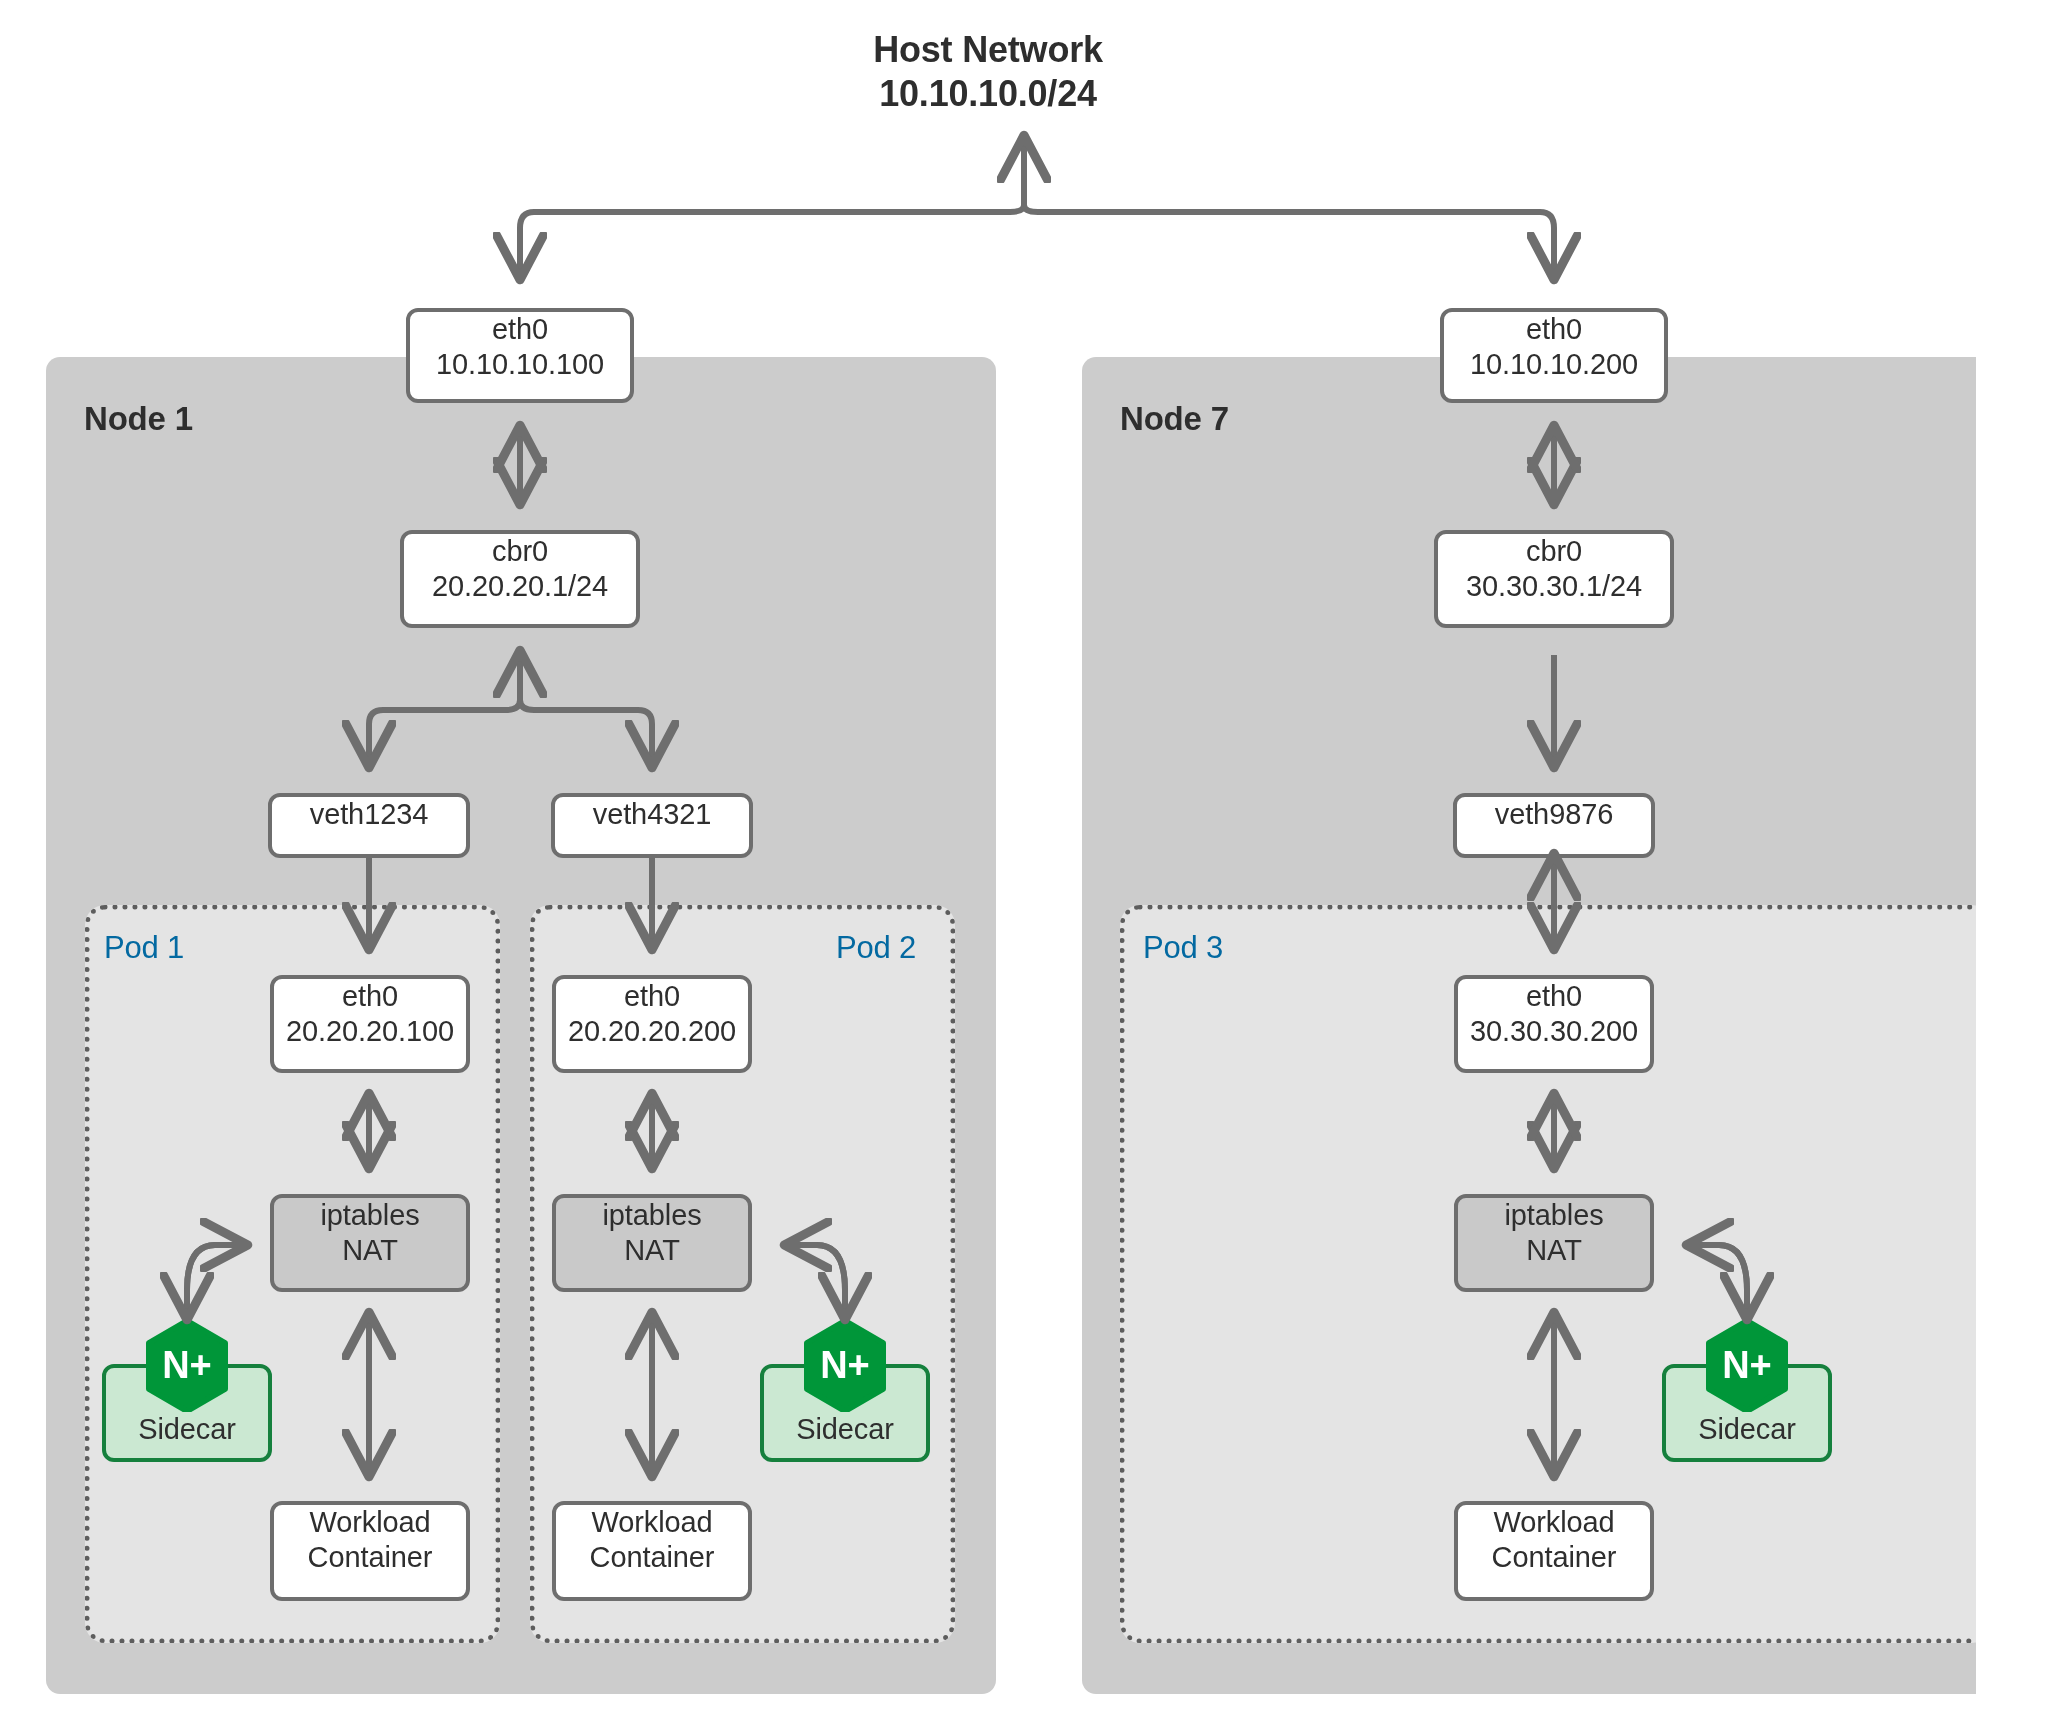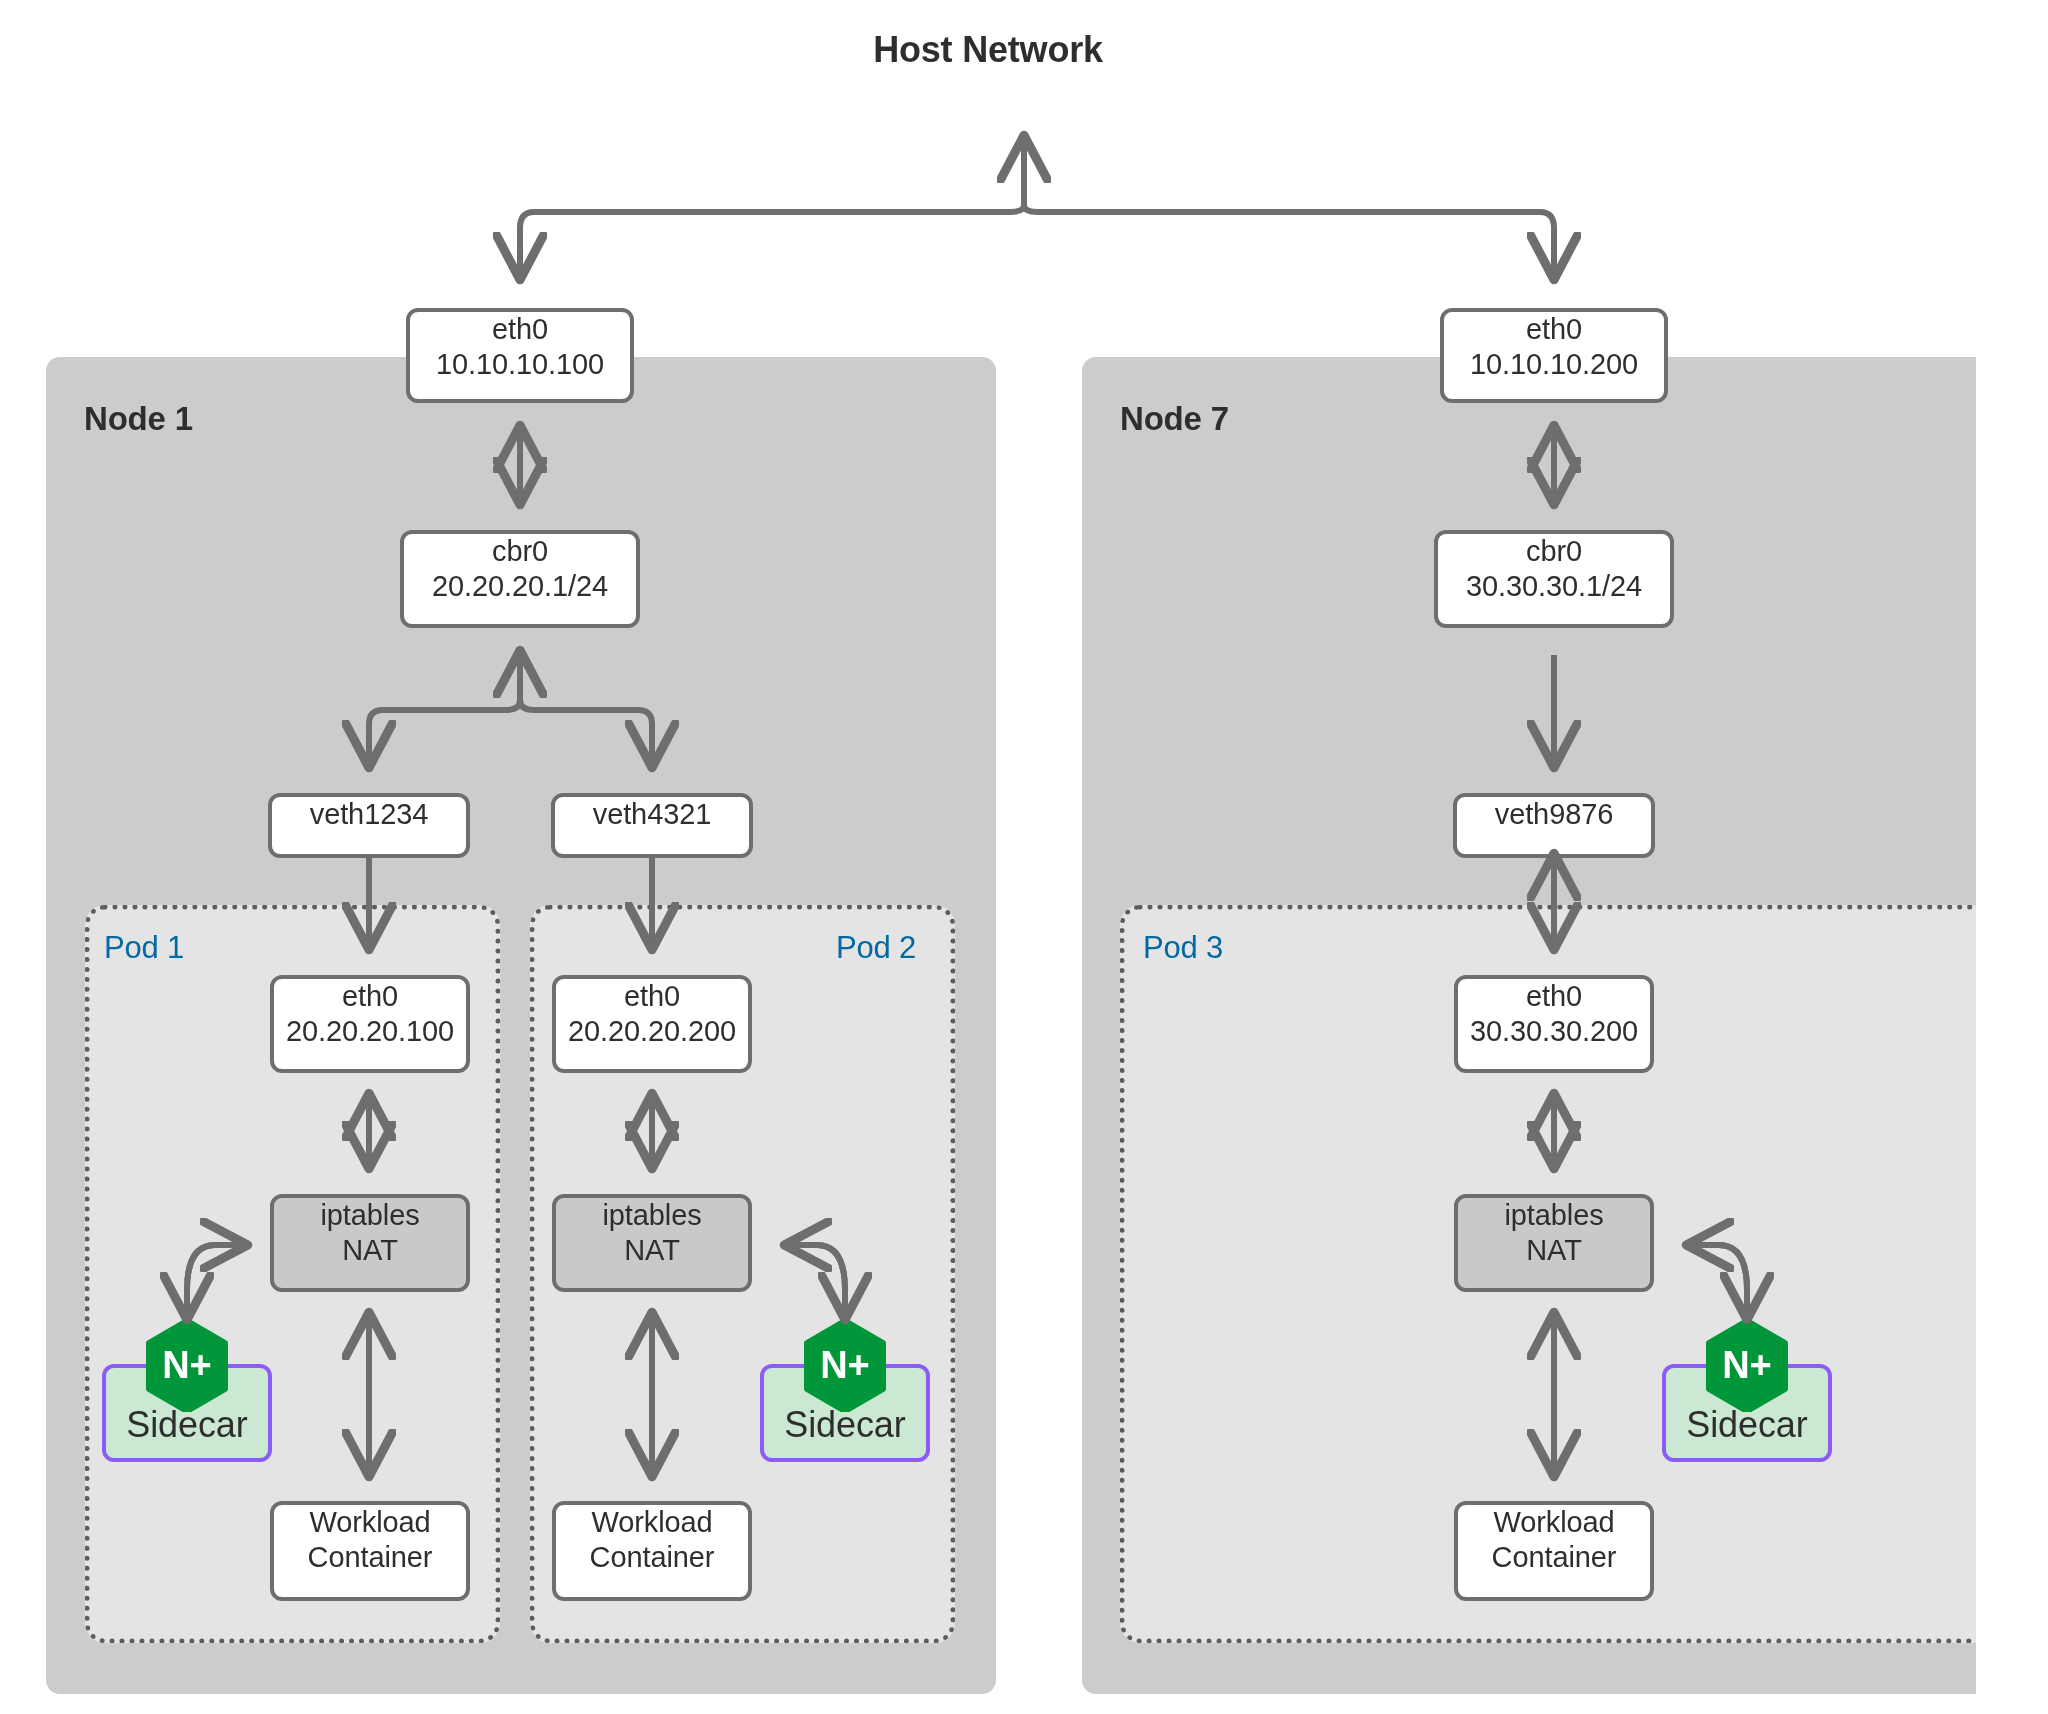--- a/index.html
+++ b/index.html
@@ -76,27 +76,27 @@
     text-align: center;
     letter-spacing: -0.1px;
   }
   .box.gray { background: #c9c9c9; }
   .box .l2 { display: block; }
 
   
   .sidecar {
     box-sizing: border-box;
     background: #cbe8d2;
-    border: 4px solid #8b5cf6;
+    border: 4px solid #15803d;
     border-radius: 12px;
     display: flex;
     align-items: flex-end;
     justify-content: center;
     padding-bottom: 12px;
-    font-size: 36px;
+    font-size: 29px;
     color: #2e2e2e;
     letter-spacing: -0.1px;
   }
   .nplus {
     position: absolute;
     width: 84px;
     height: 92px;
   }
   .nplus svg { display: block; width: 100%; height: 100%; }
 
@@ -108,20 +108,21 @@
     pointer-events: none;
   }
 </style>
 </head>
 <body>
 
 <div id="canvas">
 
   <div class="abs host-title">
     <div>Host Network</div>
+    <div>10.10.10.0/24</div>
   </div>
 
   <div class="abs node" style="left:46px; top:357px; width:950px; height:1337px;"></div>
   <div class="node-label" style="left:84px; top:400px;">Node 1</div>
 
   <div class="abs pod" style="left:85px; top:905px; width:415px; height:738px;"></div>
   <div class="pod-label" style="left:104px; top:930px;">Pod 1</div>
 
   <div class="abs pod" style="left:530px; top:905px; width:425px; height:738px;"></div>
   <div class="pod-label" style="left:836px; top:930px;">Pod 2</div>

